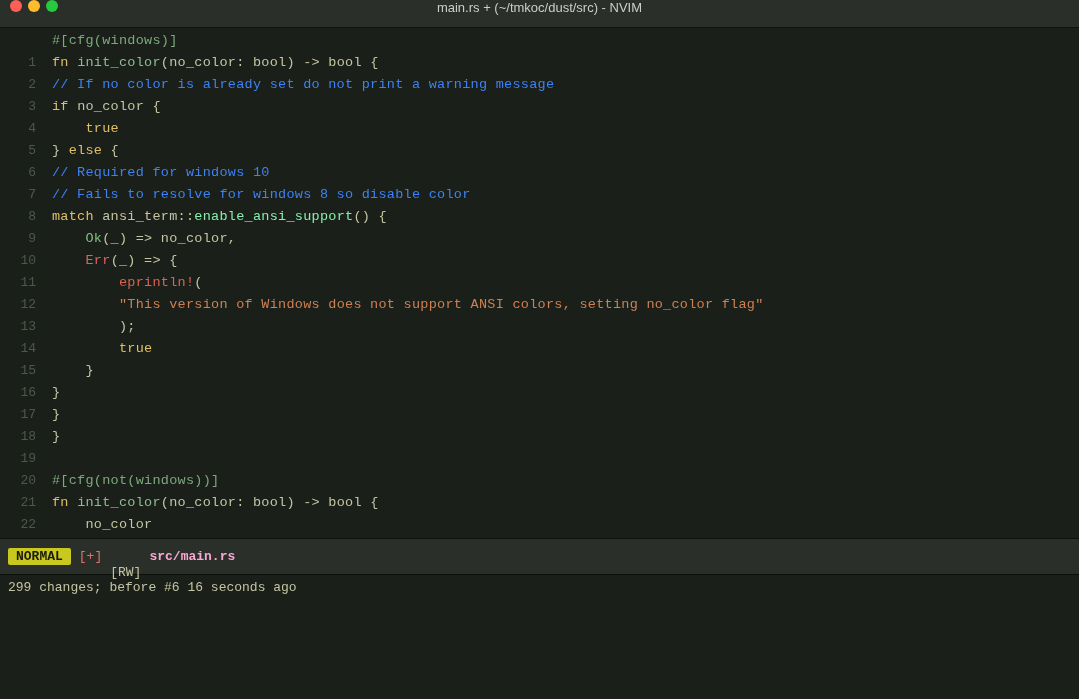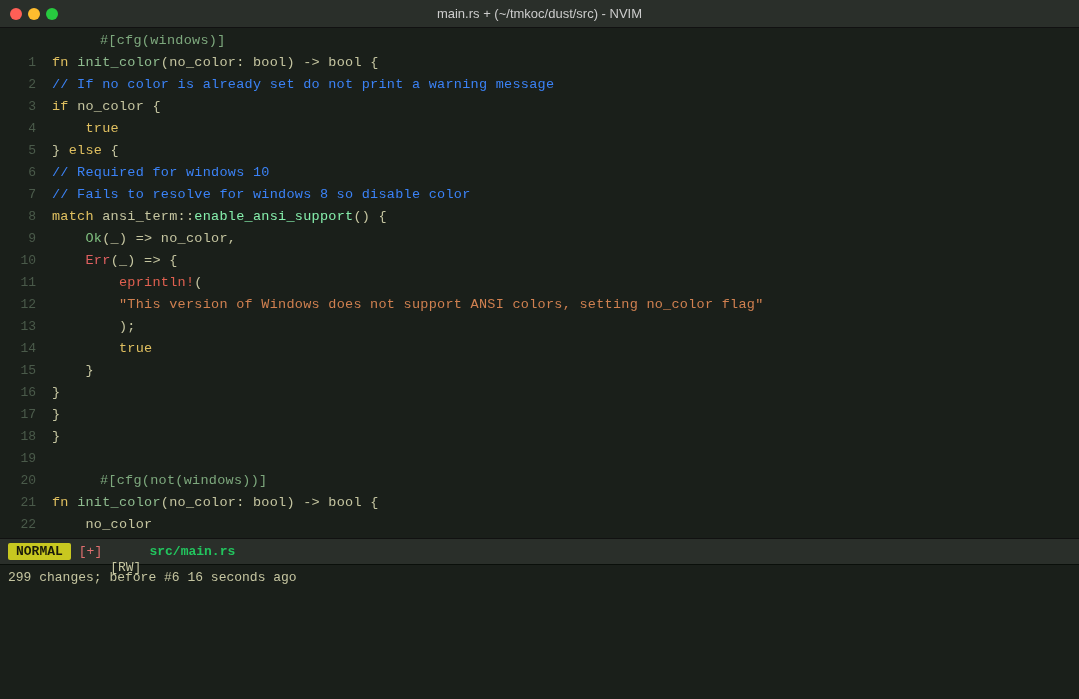--- a/index.html
+++ b/index.html
@@ -11,21 +11,20 @@
       height: 699px;
       overflow: hidden;
       color: #c5c5a0;
     }
 
     
     .titlebar {
       background: #2a2f2a;
       height: 28px;
       display: flex;
-      align-items: center;
       justify-content: center;
       position: relative;
       border-bottom: 1px solid #111;
     }
     .titlebar-title {
       color: #cccccc;
       font-size: 13px;
       font-family: -apple-system, sans-serif;
     }
     .traffic-lights {
@@ -74,39 +73,39 @@
     }
 
     .line-content {
       flex: 1;
       white-space: pre;
       font-size: 13.5px;
       letter-spacing: 0.02em;
     }
 
     
-    .c-attribute { color: #7da87d; margin-left: 48px; } 
+    .c-attribute { color: #7da87d; } 
     .c-keyword { color: #e0c060; }   
     .c-fn-name { color: #8fbc8f; }     
     .c-type { color: #c5c5a0; }
     .c-comment { color: #3b82f6; }
     .c-string { color: #d08050; }    
     .c-macro { color: #e06050; }     
     .c-ok { color: #80c080; }        
     .c-err { color: #e06060; }       
     .c-true { color: #e0c060; }      
     .c-punct { color: #c5c5a0; }
     .c-brace { color: #c5c5a0; }
     .c-ident { color: #c5c5a0; }
     .c-method { color: #86efac; }
 
     
     .statusline {
       background: #2a2f2a;
-      height: 26px;
+      height: 36px;
       display: flex;
       align-items: center;
       padding: 0 8px;
       gap: 8px;
       border-top: 1px solid #111;
       font-size: 13px;
     }
 
     .mode-badge {
       background: #c8c820;
@@ -120,21 +119,21 @@
     .status-modified {
       color: #e07070;
     }
 
     .status-rw {
       color: #c5c5a0;
       margin-top: 31px;
     }
 
     .status-filename {
-      color: #22c55e;
+      color: #f9a8d4;
       font-weight: bold;
     }
 
     .status-right {
       margin-left: auto;
       display: flex;
       gap: 12px;
       align-items: center;
       color: #c5c5a0;
     }

